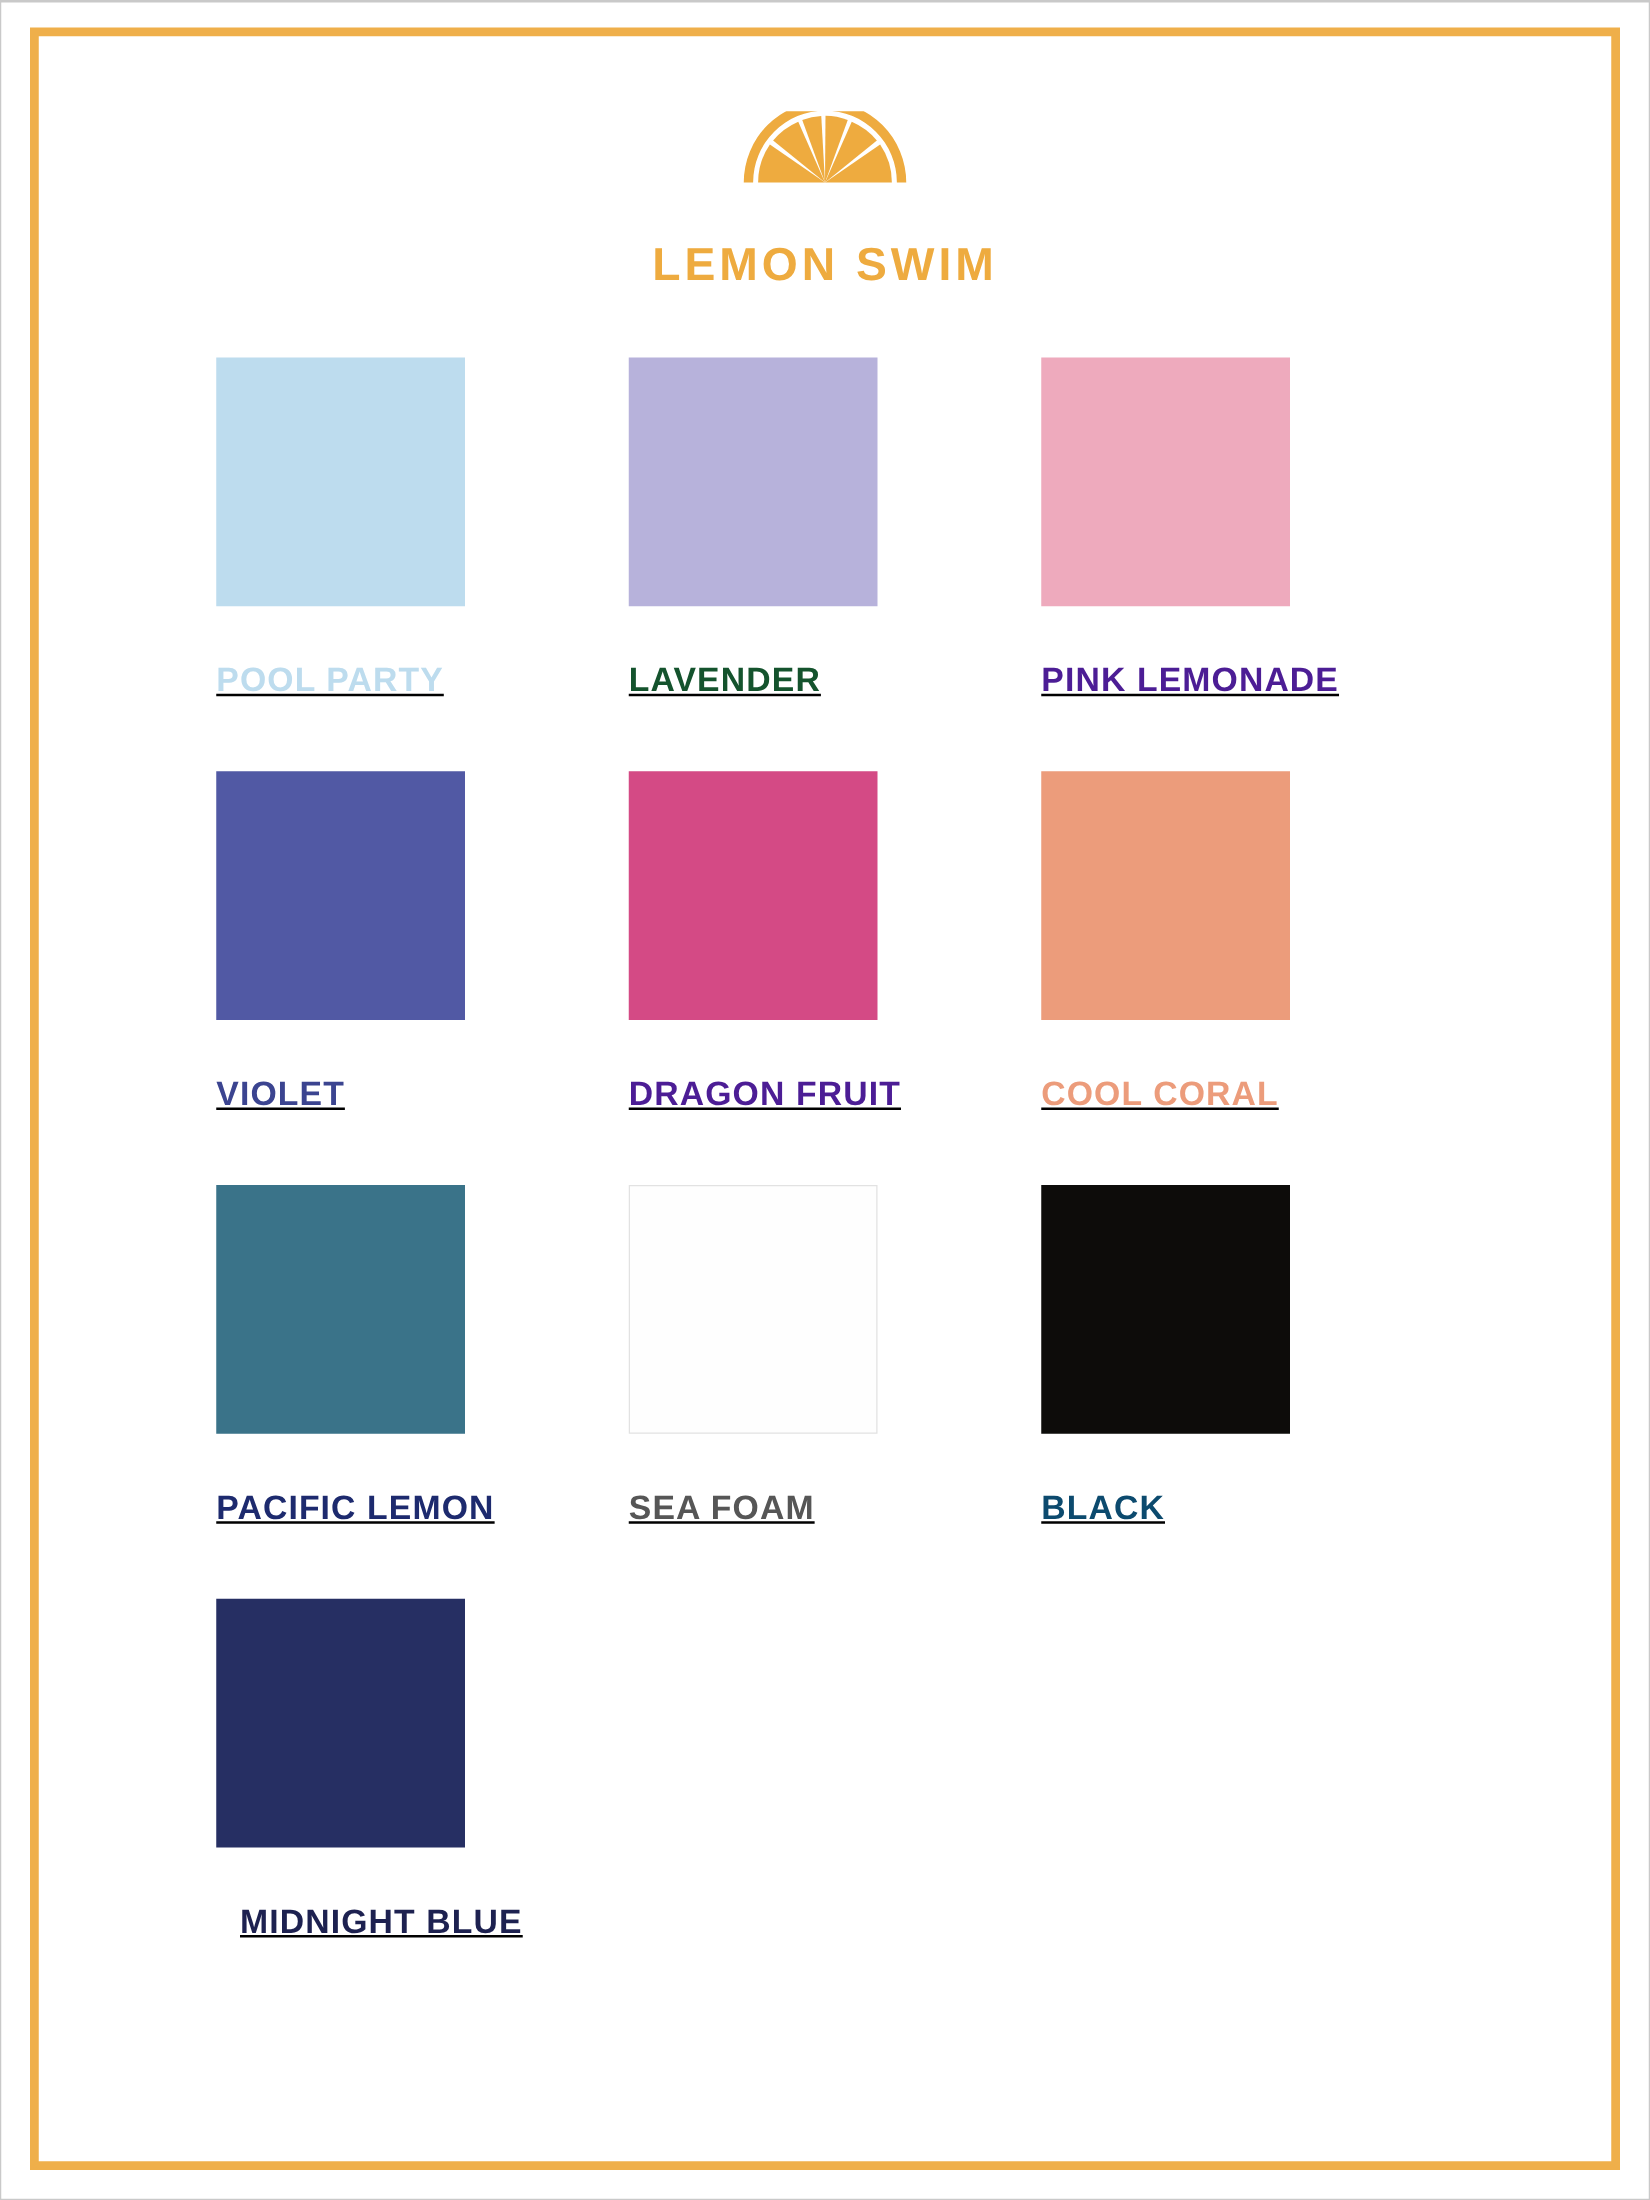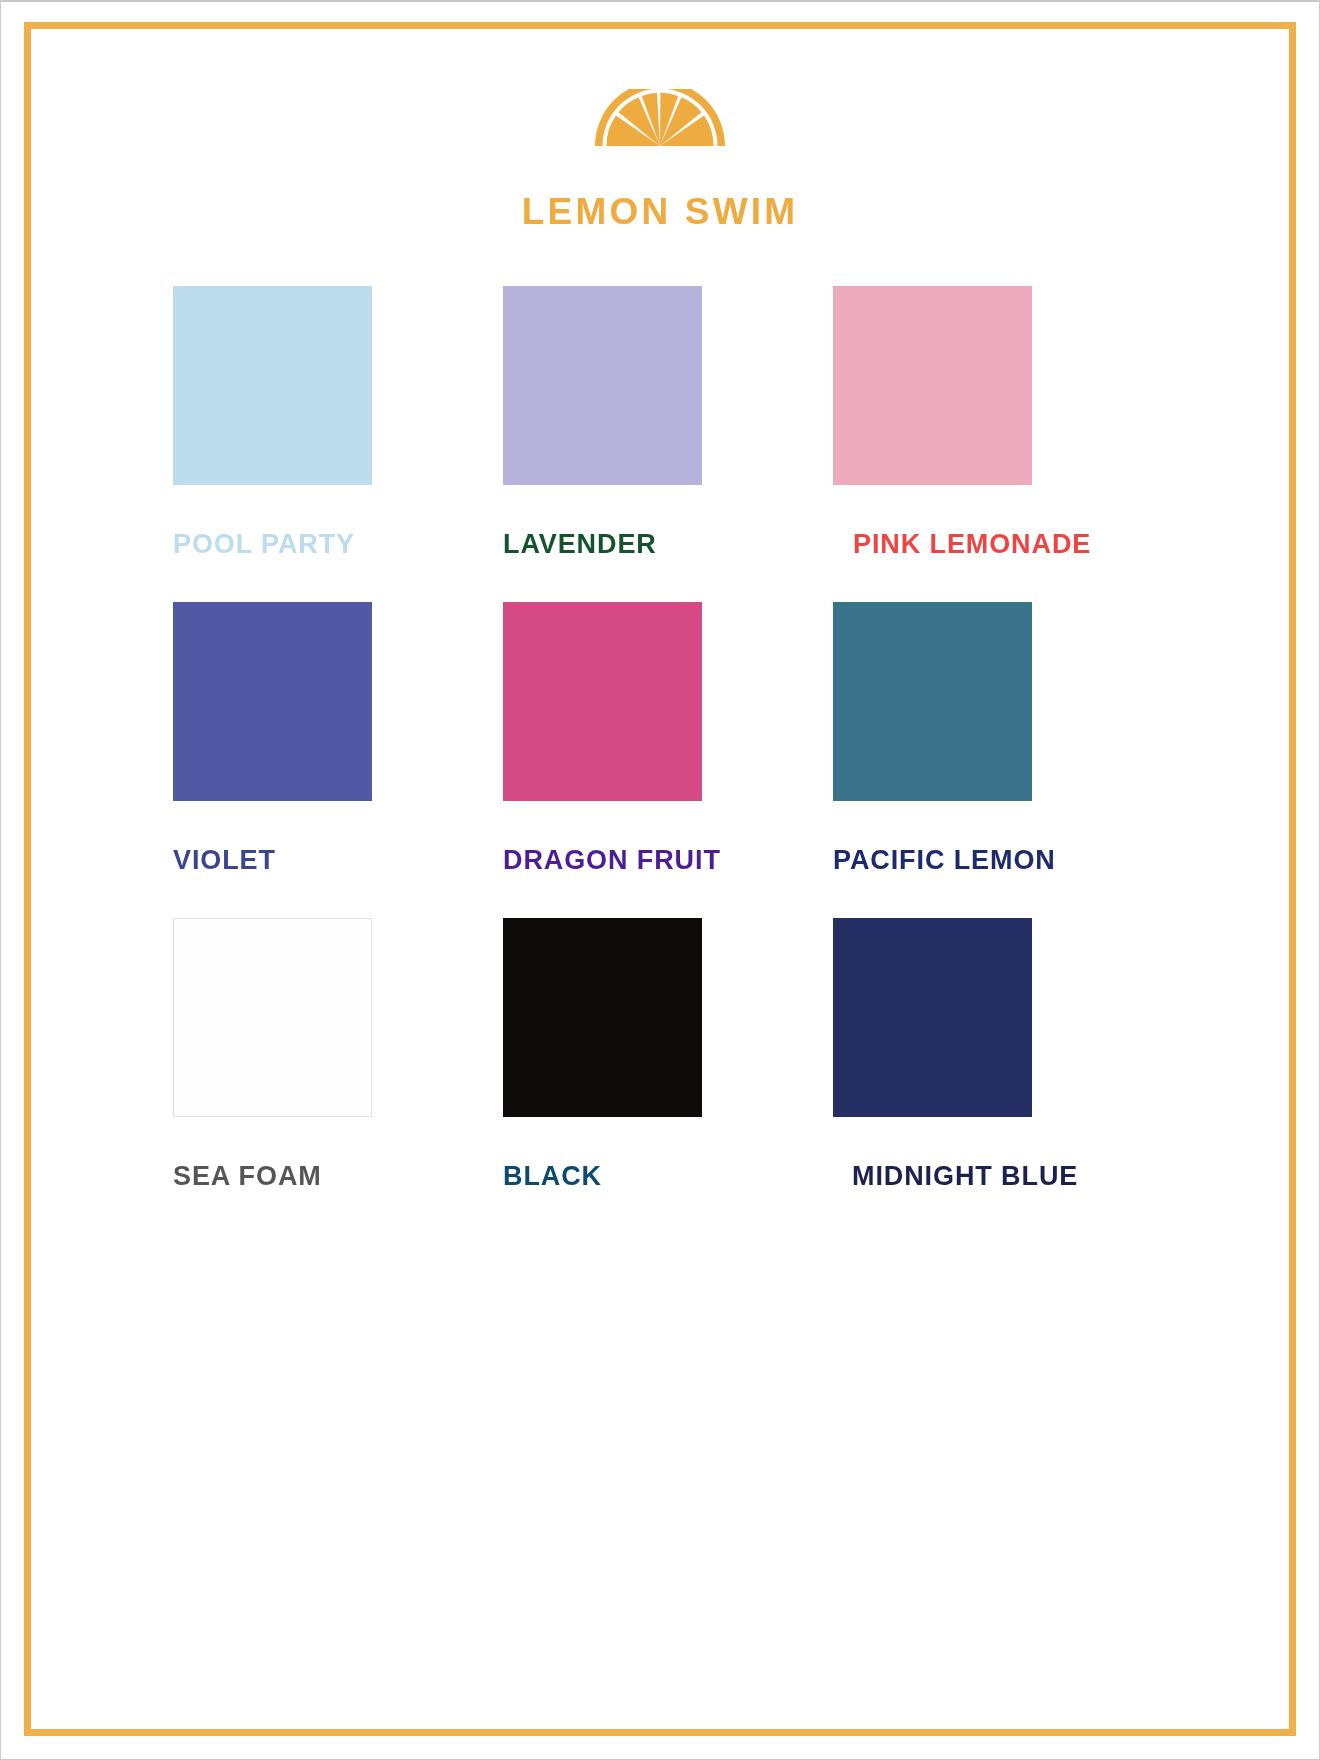--- a/index.html
+++ b/index.html
@@ -60,22 +60,23 @@
     letter-spacing: 3.2px;
     font-weight: 600;
     color: #eeab3f;
     line-height: 1;
   }
 
   
   .palette {
     display: grid;
     grid-template-columns: repeat(3, 1fr);
-    row-gap: 1px;
+    row-gap: 16px;
     padding: 0 126px 0 142px;
+    text-decoration: underline;
   }
 
   .swatch-cell {
     display: flex;
     flex-direction: column;
     align-items: flex-start;
   }
 
   .swatch-chip {
     width: 199px;
@@ -126,29 +127,33 @@
         <div class="swatch-cell">
           <div class="swatch-chip" style="background: rgb(189, 220, 238);"></div>
           <div class="swatch-label" style="color: rgb(189, 220, 238);">POOL PARTY</div>
         </div>
         <div class="swatch-cell">
           <div class="swatch-chip" style="background: rgb(183, 178, 219);"></div>
           <div class="swatch-label" style="color: #14532d;">LAVENDER</div>
         </div>
         <div class="swatch-cell">
           <div class="swatch-chip" style="background: rgb(238, 170, 189);"></div>
-          <div class="swatch-label" style="color: #ef4444; margin-left: 20px;">PINK LEMONADE</div>
+          <div class="swatch-label" style="color: #4c1d95;">PINK LEMONADE</div>
         </div>
         <div class="swatch-cell">
           <div class="swatch-chip" style="background: rgb(81, 89, 164);"></div>
           <div class="swatch-label" style="color: rgb(59, 68, 144);">VIOLET</div>
         </div>
         <div class="swatch-cell">
           <div class="swatch-chip" style="background: rgb(212, 74, 133);"></div>
           <div class="swatch-label" style="color: #4c1d95;">DRAGON FRUIT</div>
+        </div>
+        <div class="swatch-cell">
+          <div class="swatch-chip" style="background: rgb(236, 156, 123);"></div>
+          <div class="swatch-label" style="color: rgb(236, 156, 123);">COOL CORAL</div>
         </div>
         <div class="swatch-cell">
           <div class="swatch-chip" style="background: rgb(58, 115, 137);"></div>
           <div class="swatch-label" style="color: rgb(29, 42, 110);">PACIFIC LEMON</div>
         </div>
         <div class="swatch-cell">
           <div class="swatch-chip bordered" style="background: rgb(254, 254, 254);"></div>
           <div class="swatch-label" style="color: rgb(86, 86, 86);">SEA FOAM</div>
         </div>
         <div class="swatch-cell">

